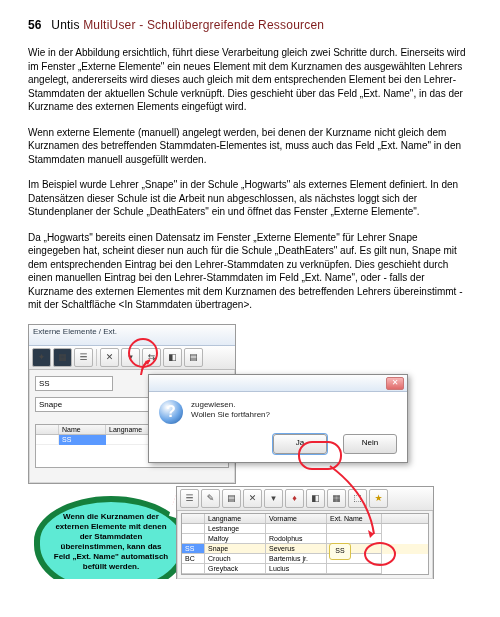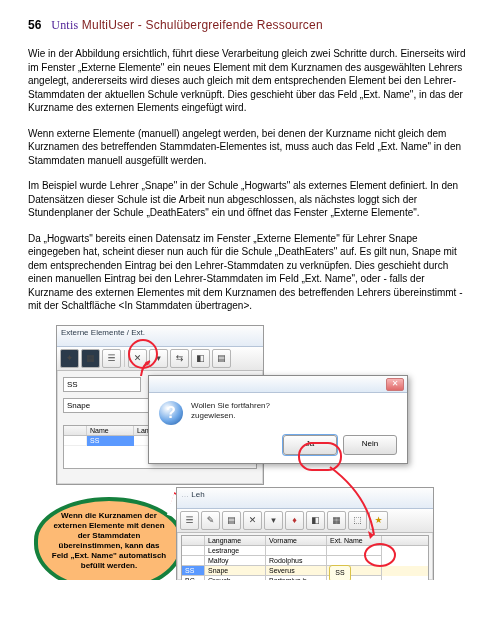--- a/index.html
+++ b/index.html
@@ -13,21 +13,21 @@
   }
   .page {
     padding: 18px 28px 0 28px;
   }
   .hdr {
     font-size: 12px;
     margin-bottom: 14px;
     letter-spacing: 0.2px;
   }
   .hdr .pn { font-weight: 700; margin-right: 6px; }
-  .hdr .brand { color: #4c1d95; font-weight: 400; font-family: Liberation Serif, serif; }
+  .hdr .brand { color: #000000; font-weight: 400; }
   .hdr .rest { color: #7f1d1d; }
   .para {
     font-size: 10px;
     line-height: 1.35;
     margin: 0 0 12px 0;
     text-align: left;
   }
 
   
   .fig {
@@ -115,21 +115,21 @@
     display:flex; gap:8px; padding:8px 10px 4px 10px;
     font-size:8px; color:#222; line-height:1.35;
   }
   .dlg .qicon {
     width:24px;height:24px;border-radius:50%;
     background: radial-gradient(circle at 35% 30%, #fff, #6fa8e8 55%, #2f6bb3 90%);
     color:#fff; font-weight:bold; font-size:16px;
     display:flex;align-items:center;justify-content:center;
     flex:0 0 24px;
   }
-  .dlg .btns { display:flex; justify-content:flex-end; gap:6px; padding:6px 10px 8px 0;}
+  .dlg .btns { display:flex; justify-content:flex-end; gap:16px; padding:6px 10px 8px 0;}
   .btn {
     min-width:52px; height:18px;
     border:1px solid #9a9a9a; border-radius:3px;
     background: linear-gradient(#fefefe,#e1e1e1);
     font-size:8px; text-align:center; line-height:16px;
   }
   .btn.primary { box-shadow: 0 0 0 1px #6fa8e8; }
 
   
   .ring {
@@ -140,22 +140,22 @@
     position:absolute; pointer-events:none;
   }
   .arrow svg { overflow:visible; }
 
   
   .callout {
     position:absolute;
     left: 6px; top: 172px;
     width: 118px;
     padding: 10px 12px 16px 12px;
-    background: #fdba74;
-    border: 4px solid #15803d;
+    background: #5eead4;
+    border: 6px solid #15803d;
     border-radius: 60% 60% 55% 55% / 55% 55% 60% 60%;
     font-size: 8px; line-height:1.25; text-align:center;
     font-weight: bold;
   }
   .callout::after {
     content:"";
     position:absolute;
     right:-14px; top:-6px;
     width:22px; height:22px;
     border-top:2px solid #e23;
@@ -191,21 +191,21 @@
     <span class="brand">Untis</span><span class="rest"> MultiUser - Schulübergreifende Ressourcen</span>
   </div>
 
   <p class="para">Wie in der Abbildung ersichtlich, führt diese Verarbeitung gleich zwei Schritte durch. Einerseits wird im Fenster „Externe Elemente" ein neues Element mit dem Kurznamen des ausgewählten Lehrers angelegt, andererseits wird dieses auch gleich mit dem entsprechenden Element bei den Lehrer-Stammdaten der aktuellen Schule verknüpft. Dies geschieht über das Feld „Ext. Name", in das der Kurzname des externen Elements eingefügt wird.</p>
   <p class="para">Wenn externe Elemente (manuell) angelegt werden, bei denen der Kurzname nicht gleich dem Kurznamen des betreffenden Stammdaten-Elementes ist, muss auch das Feld „Ext. Name" in den Stammdaten manuell ausgefüllt werden.</p>
   <p class="para">Im Beispiel wurde Lehrer „Snape" in der Schule „Hogwarts" als externes Element definiert. In den Datensätzen dieser Schule ist die Arbeit nun abgeschlossen, als nächstes loggt sich der Stundenplaner der Schule „DeathEaters" ein und öffnet das Fenster „Externe Elemente".</p>
   <p class="para">Da „Hogwarts" bereits einen Datensatz im Fenster „Externe Elemente" für Lehrer Snape eingegeben hat, scheint dieser nun auch für die Schule „DeathEaters" auf. Es gilt nun, Snape mit dem entsprechenden Eintrag bei den Lehrer-Stammdaten zu verknüpfen. Dies geschieht durch einen manuellen Eintrag bei den Lehrer-Stammdaten im Feld „Ext. Name", oder - falls der Kurzname des externen Elementes mit dem Kurznamen des betreffenden Lehrers übereinstimmt - mit der Schaltfläche &lt;In Stammdaten übertragen&gt;.</p>
 
   <div class="fig">
 
-    <div class="win" style="left:0;top:0;width:206px;height:158px;margin-left:28px;">
+    <div class="win" style="left:0;top:0;width:206px;height:158px;">
       <div class="titlebar">
         <span>Externe Elemente / Ext.</span>
       </div>
       <div class="tb">
         <div class="tbtn dk">✦</div>
         <div class="tbtn dk">▦</div>
         <div class="tbtn">☰</div>
         <div class="sep"></div>
         <div class="tbtn">✕</div>
         <div class="tbtn">▾</div>
@@ -233,22 +233,22 @@
 
     <div class="ring" style="left:100px; top:14px; width:26px; height:26px;"></div>
 
     <div class="dlg" style="left:120px; top:50px;">
       <div class="dlgtop">
         <div class="x">✕</div>
       </div>
       <div class="body">
         <div class="qicon">?</div>
         <div>
+          <div>zugewiesen.</div>
           <div>Wollen Sie fortfahren?</div>
-          <div>zugewiesen.</div>
         </div>
       </div>
       <div class="btns">
         <div class="btn primary">Ja</div>
         <div class="btn">Nein</div>
       </div>
     </div>
 
     <div class="ring" style="left:270px; top:117px; width:40px; height:25px; border-radius:14px;"></div>
 
@@ -257,23 +257,20 @@
           <path d="M3,17 Q4,6 12,2" stroke="#e23" stroke-width="2" fill="none"></path>
           <path d="M12,2 l-5,1 l3,4 z" fill="#e23"></path>
         </svg>
     </div>
 
     <div class="callout">
       <span>Wenn die Kurznamen der externen Elemente mit denen der Stammdaten übereinstimmen, kann das Feld „Ext. Name" automatisch befüllt werden.</span>
     </div>
 
     <div class="win" style="left:148px; top:162px; width:256px; height:92px;">
-      <div class="titlebar">
-        <span style="opacity:.4">…&nbsp;</span><span>Leh</span>
-      </div>
       <div class="tb">
         <div class="tbtn">☰</div>
         <div class="tbtn">✎</div>
         <div class="tbtn">▤</div>
         <div class="tbtn">✕</div>
         <div class="tbtn">▾</div>
         <div class="tbtn" style="color:#b33;">♦</div>
         <div class="tbtn">◧</div>
         <div class="tbtn">▦</div>
         <div class="tbtn">⬚</div>

